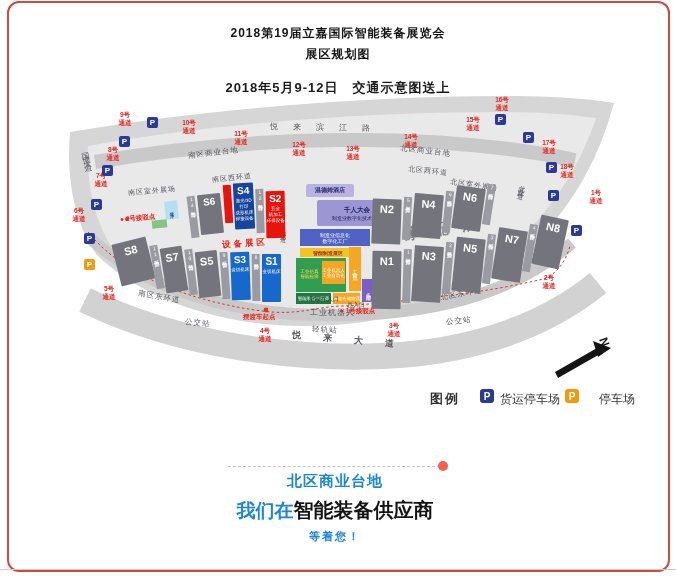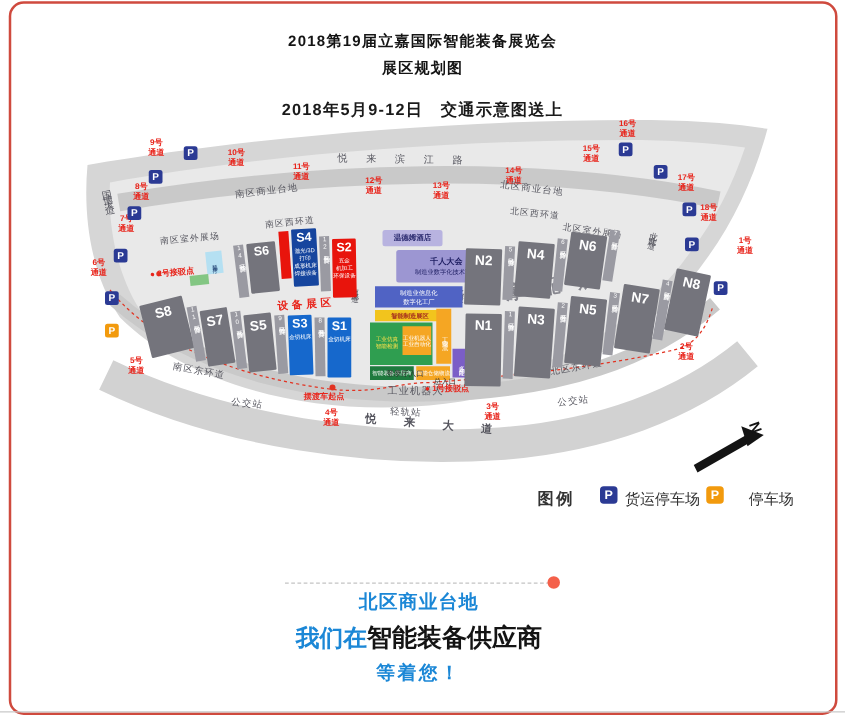--- a/index.html
+++ b/index.html
@@ -264,13 +264,13 @@
 <div class="abs" style="left:500px;top:391px;font-size:12px;color:#333;">货运停车场</div>
 <div class="abs p or pl" style="left:565px;top:389px;">P</div>
 <div class="abs" style="left:599px;top:391px;font-size:12px;color:#333;">停车场</div>
 
 <div class="abs" style="left:228px;top:466px;width:212px;border-top:1px dashed #c4c4c4;"></div>
 <div class="abs" style="left:438px;top:461px;width:10px;height:10px;border-radius:50%;background:#f4604a;"></div>
 <div class="abs" style="left:0;top:472px;width:670px;text-align:center;font-size:15px;font-weight:bold;color:#1b87d6;letter-spacing:1px;">北区商业台地</div>
 <div class="abs" style="left:0;top:497px;width:670px;text-align:center;">
   <span style="font-size:19px;font-weight:bold;color:#1b87d6;">我们在</span><span style="font-size:20px;font-weight:bold;color:#141414;">智能装备供应商</span>
 </div>
-<div class="abs" style="left:0;top:529px;width:670px;text-align:center;font-size:15px;font-weight:bold;color:#1b87d6;letter-spacing:2px;">等着您！</div>
+<div class="abs" style="left:0;top:529px;width:670px;text-align:center;font-size:11px;font-weight:bold;color:#1b87d6;letter-spacing:2px;">等着您！</div>
 
 </body></html>

